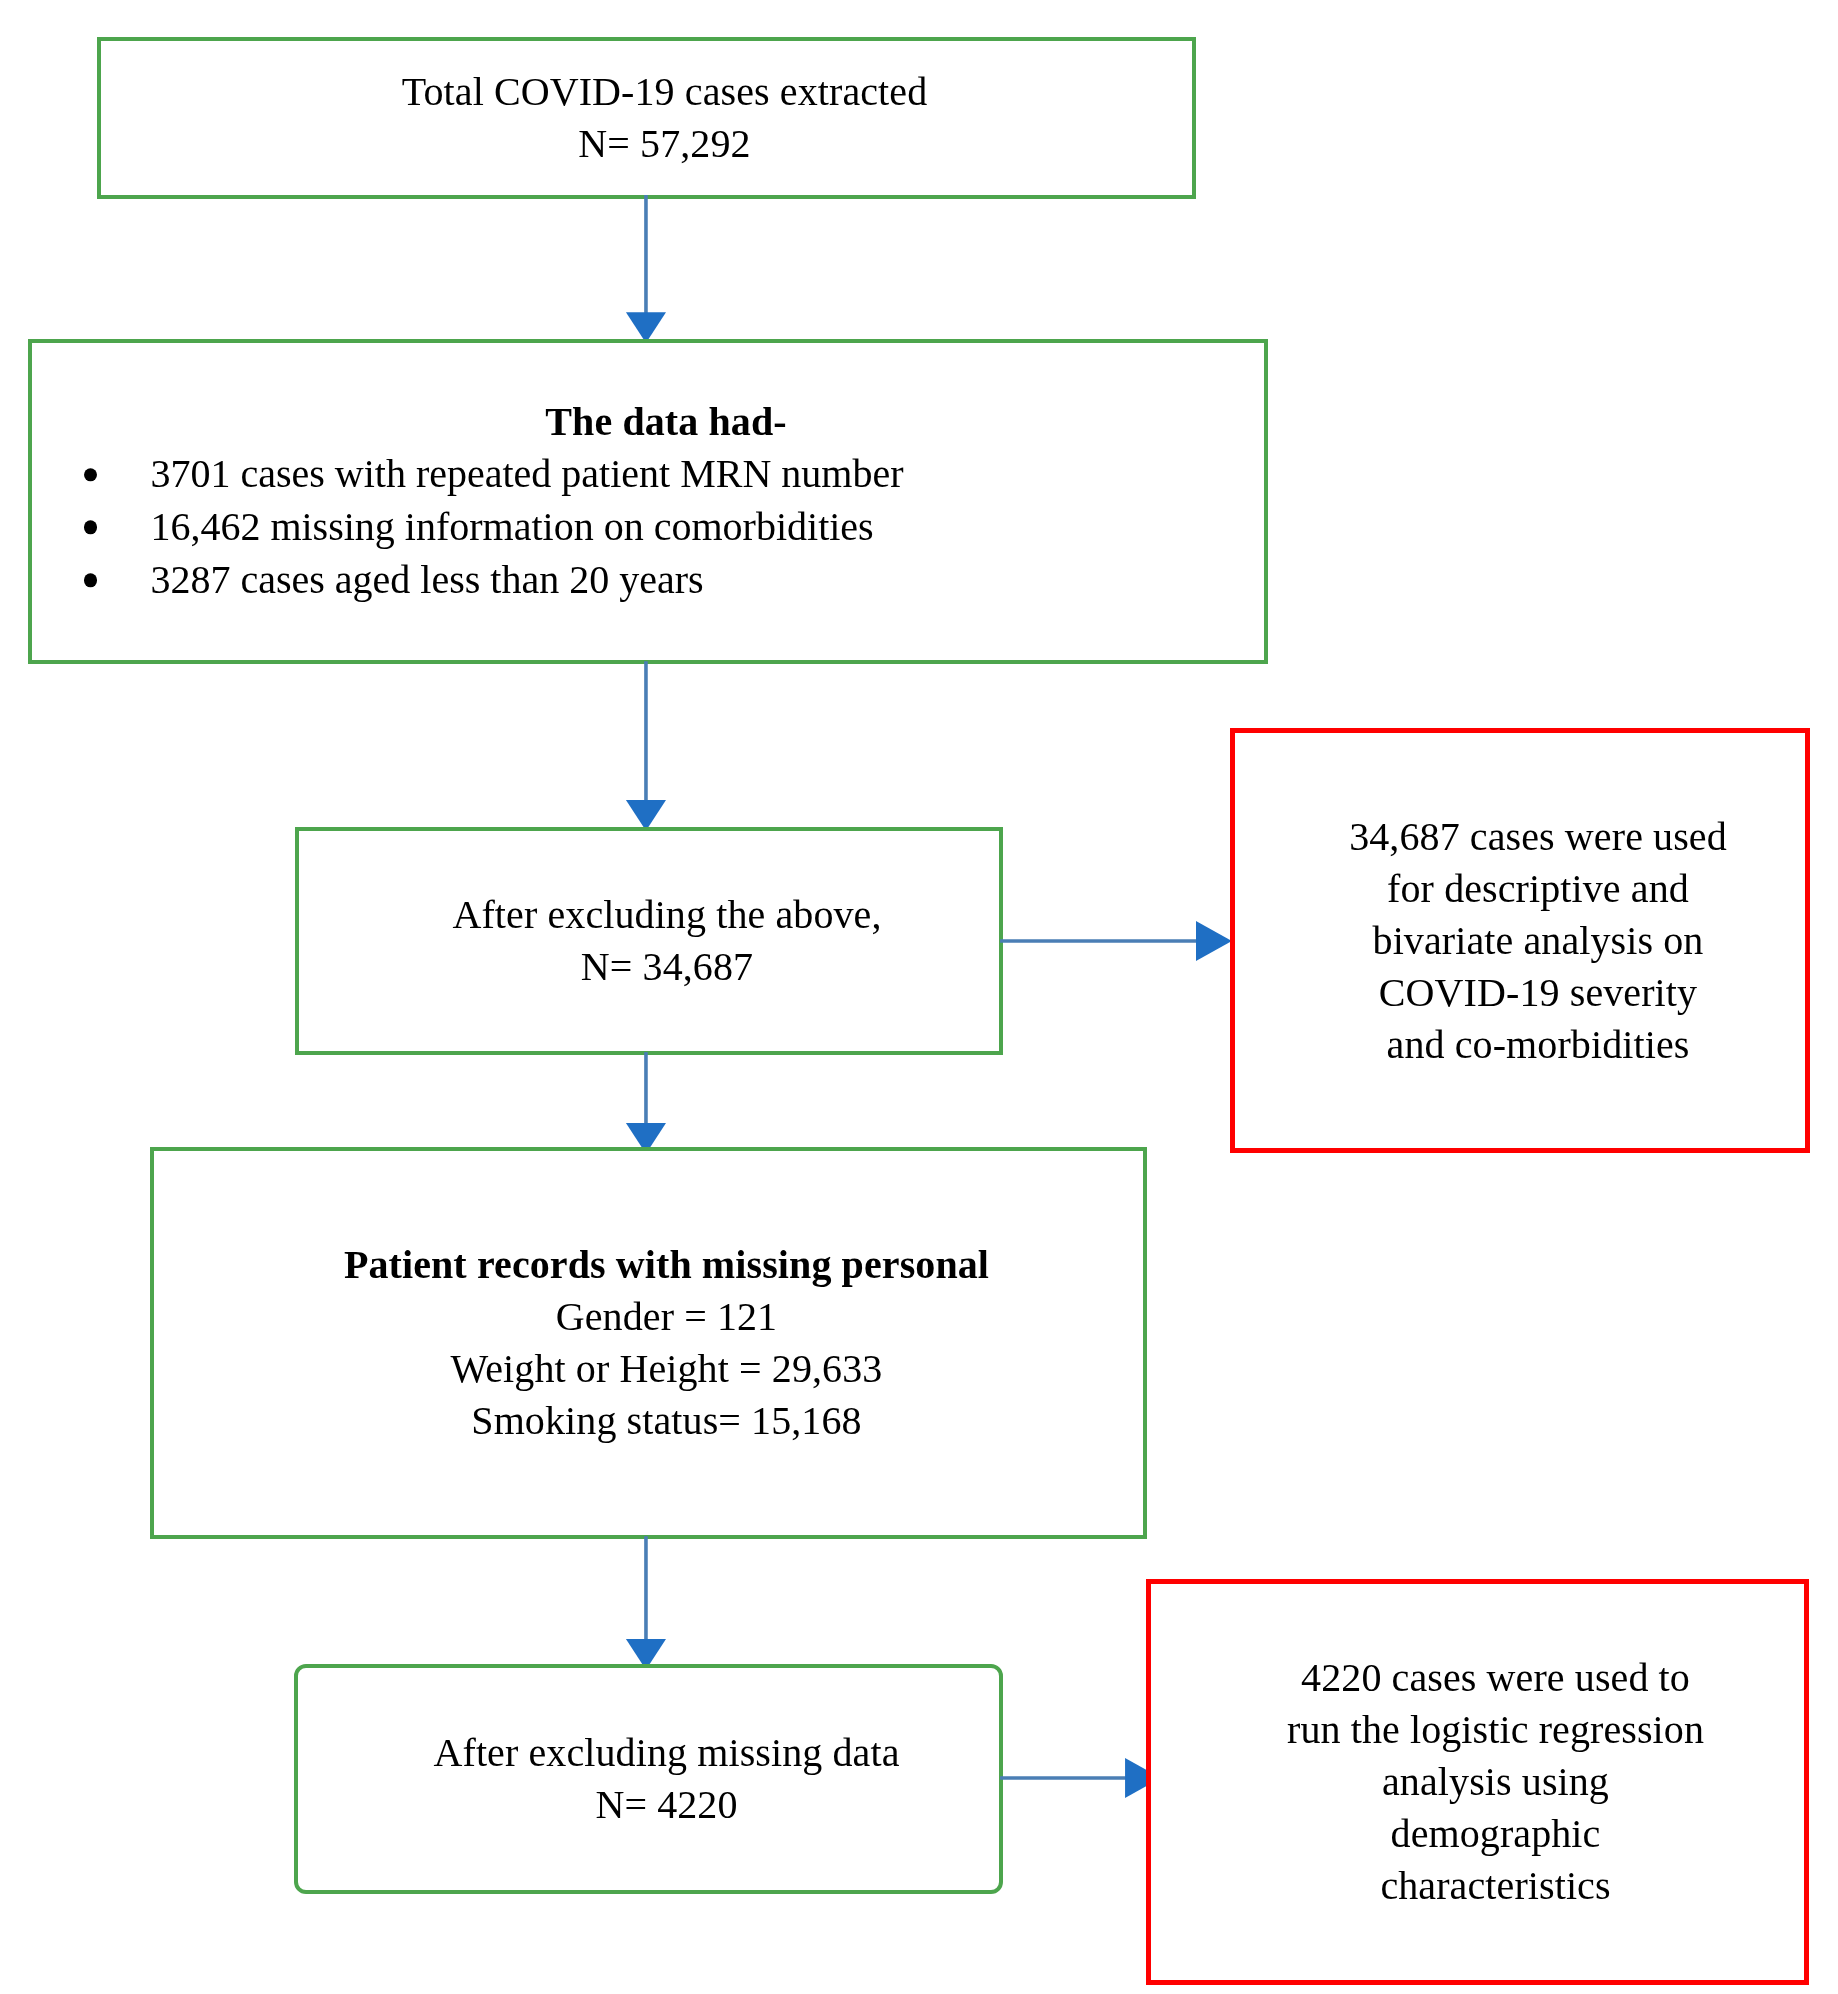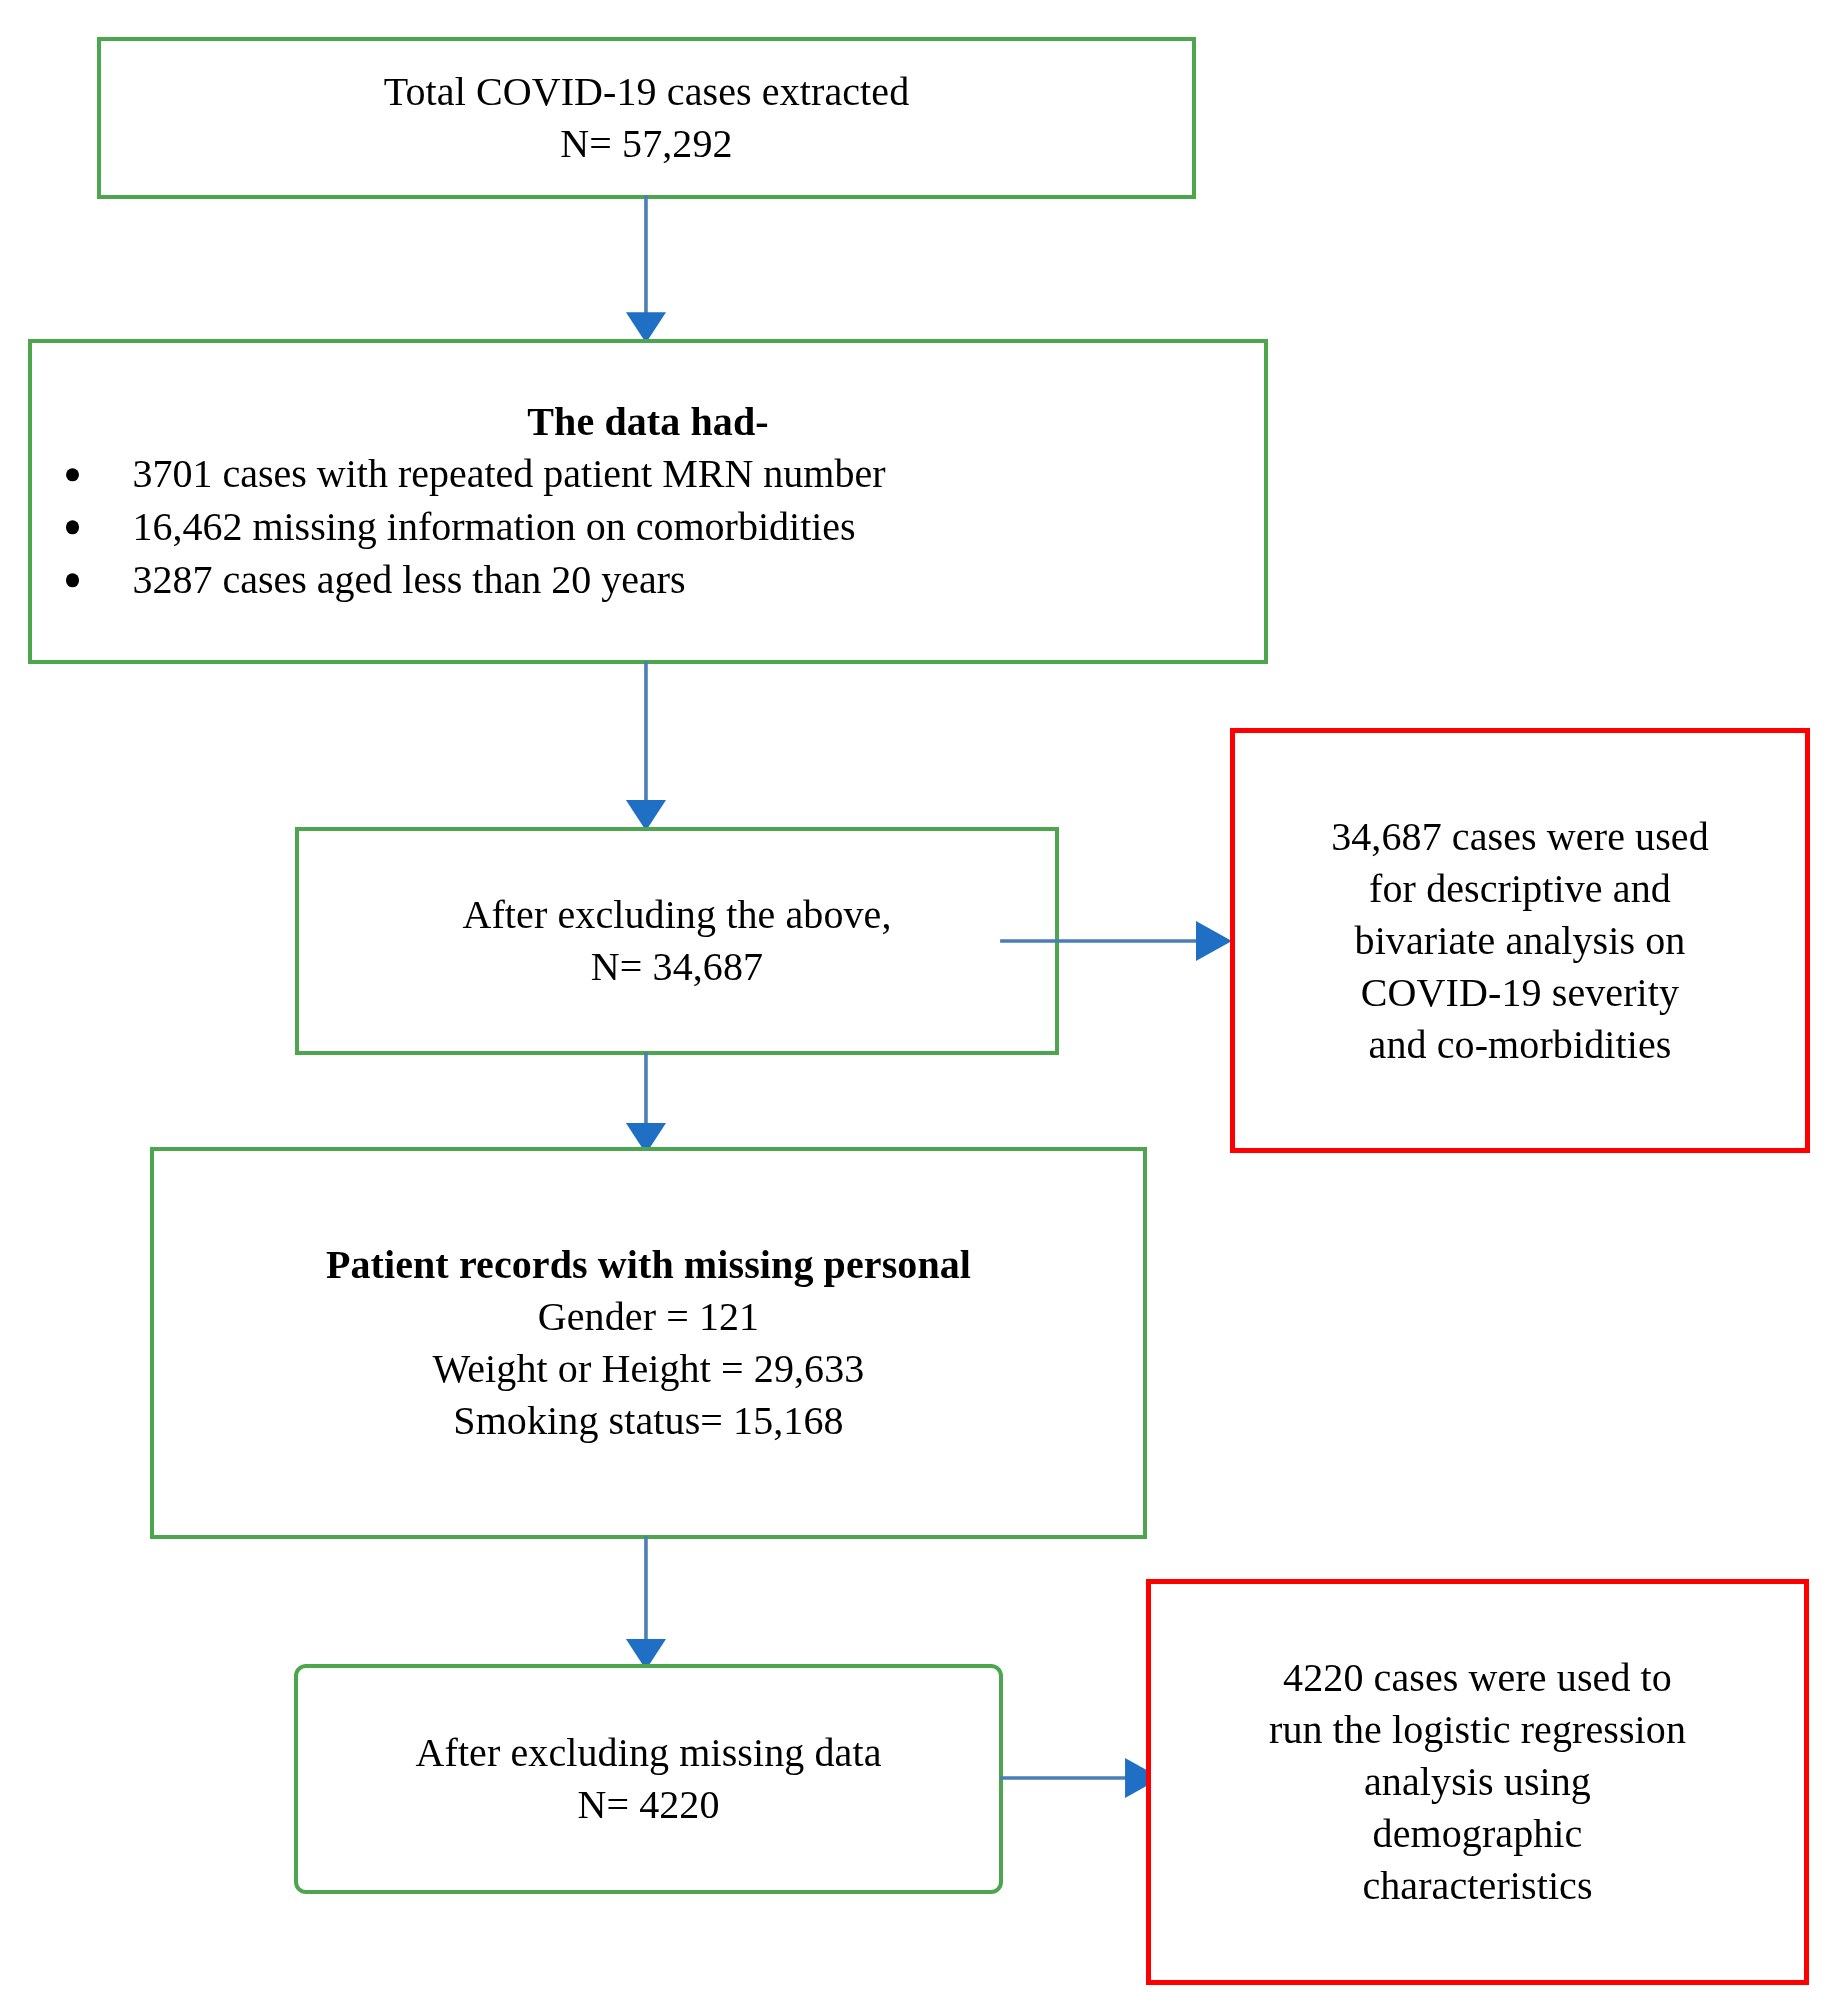--- a/index.html
+++ b/index.html
@@ -23,20 +23,21 @@
     display: flex;
     flex-direction: column;
     justify-content: center;
   }
   .node.green { border: 4.6px solid #4DA54D; }
   .node.red   { border: 5.6px solid #FF0000; }
   .node .inner {
     width: 100%;
     padding: 0 14.4px;
     box-sizing: border-box;
+    margin-left: 18px;
   }
   .line {
     display: block;
     width: 100%;
     line-height: 1.30;
     font-size: 40px;
     letter-spacing: 0.1px;
   }
   .center { text-align: center; }
   .left   { text-align: center; font-weight: bold; }
@@ -65,21 +66,21 @@
     border-radius: 50%;
     background: #000000;
   }
 
   
   .connector { position: absolute; overflow: visible; }
 
   
   #node-total          { left: 97px;  top: 37px;   width: 1099px; height: 162px; }
   #node-data-had       { left: 28px;   top: 339px;  width: 1240px; height: 325px; }
-  #node-after-exclude  { left: 295px;  top: 827px; width: 764px; height: 228px; }
+  #node-after-exclude  { left: 295px;  top: 827px; width: 708px; height: 228px; }
   #node-descriptive    { left: 1230px; top: 728px; width: 580px; height: 425px; }
   #node-missing-info   { left: 150px;  top: 1147px; width: 997px; height: 392px; }
   #node-after-missing  { left: 294px;  top: 1664px; width: 709px; height: 230px; border-radius: 12px; }
   #node-logistic       { left: 1146px; top: 1579px; width: 663px; height: 406px; }
 
   #conn-1 { left: 591px; top: 195px;  width: 113px; height: 149px; }
   #conn-2 { left: 591px; top: 661px; width: 113px; height: 171px; }
   #conn-3 { left: 996px; top: 904px; width: 241px; height: 77px; }
   #conn-4 { left: 591px; top: 1052px; width: 113px; height: 103px; }
   #conn-5 { left: 591px; top: 1536px; width: 113px; height: 135px; }

